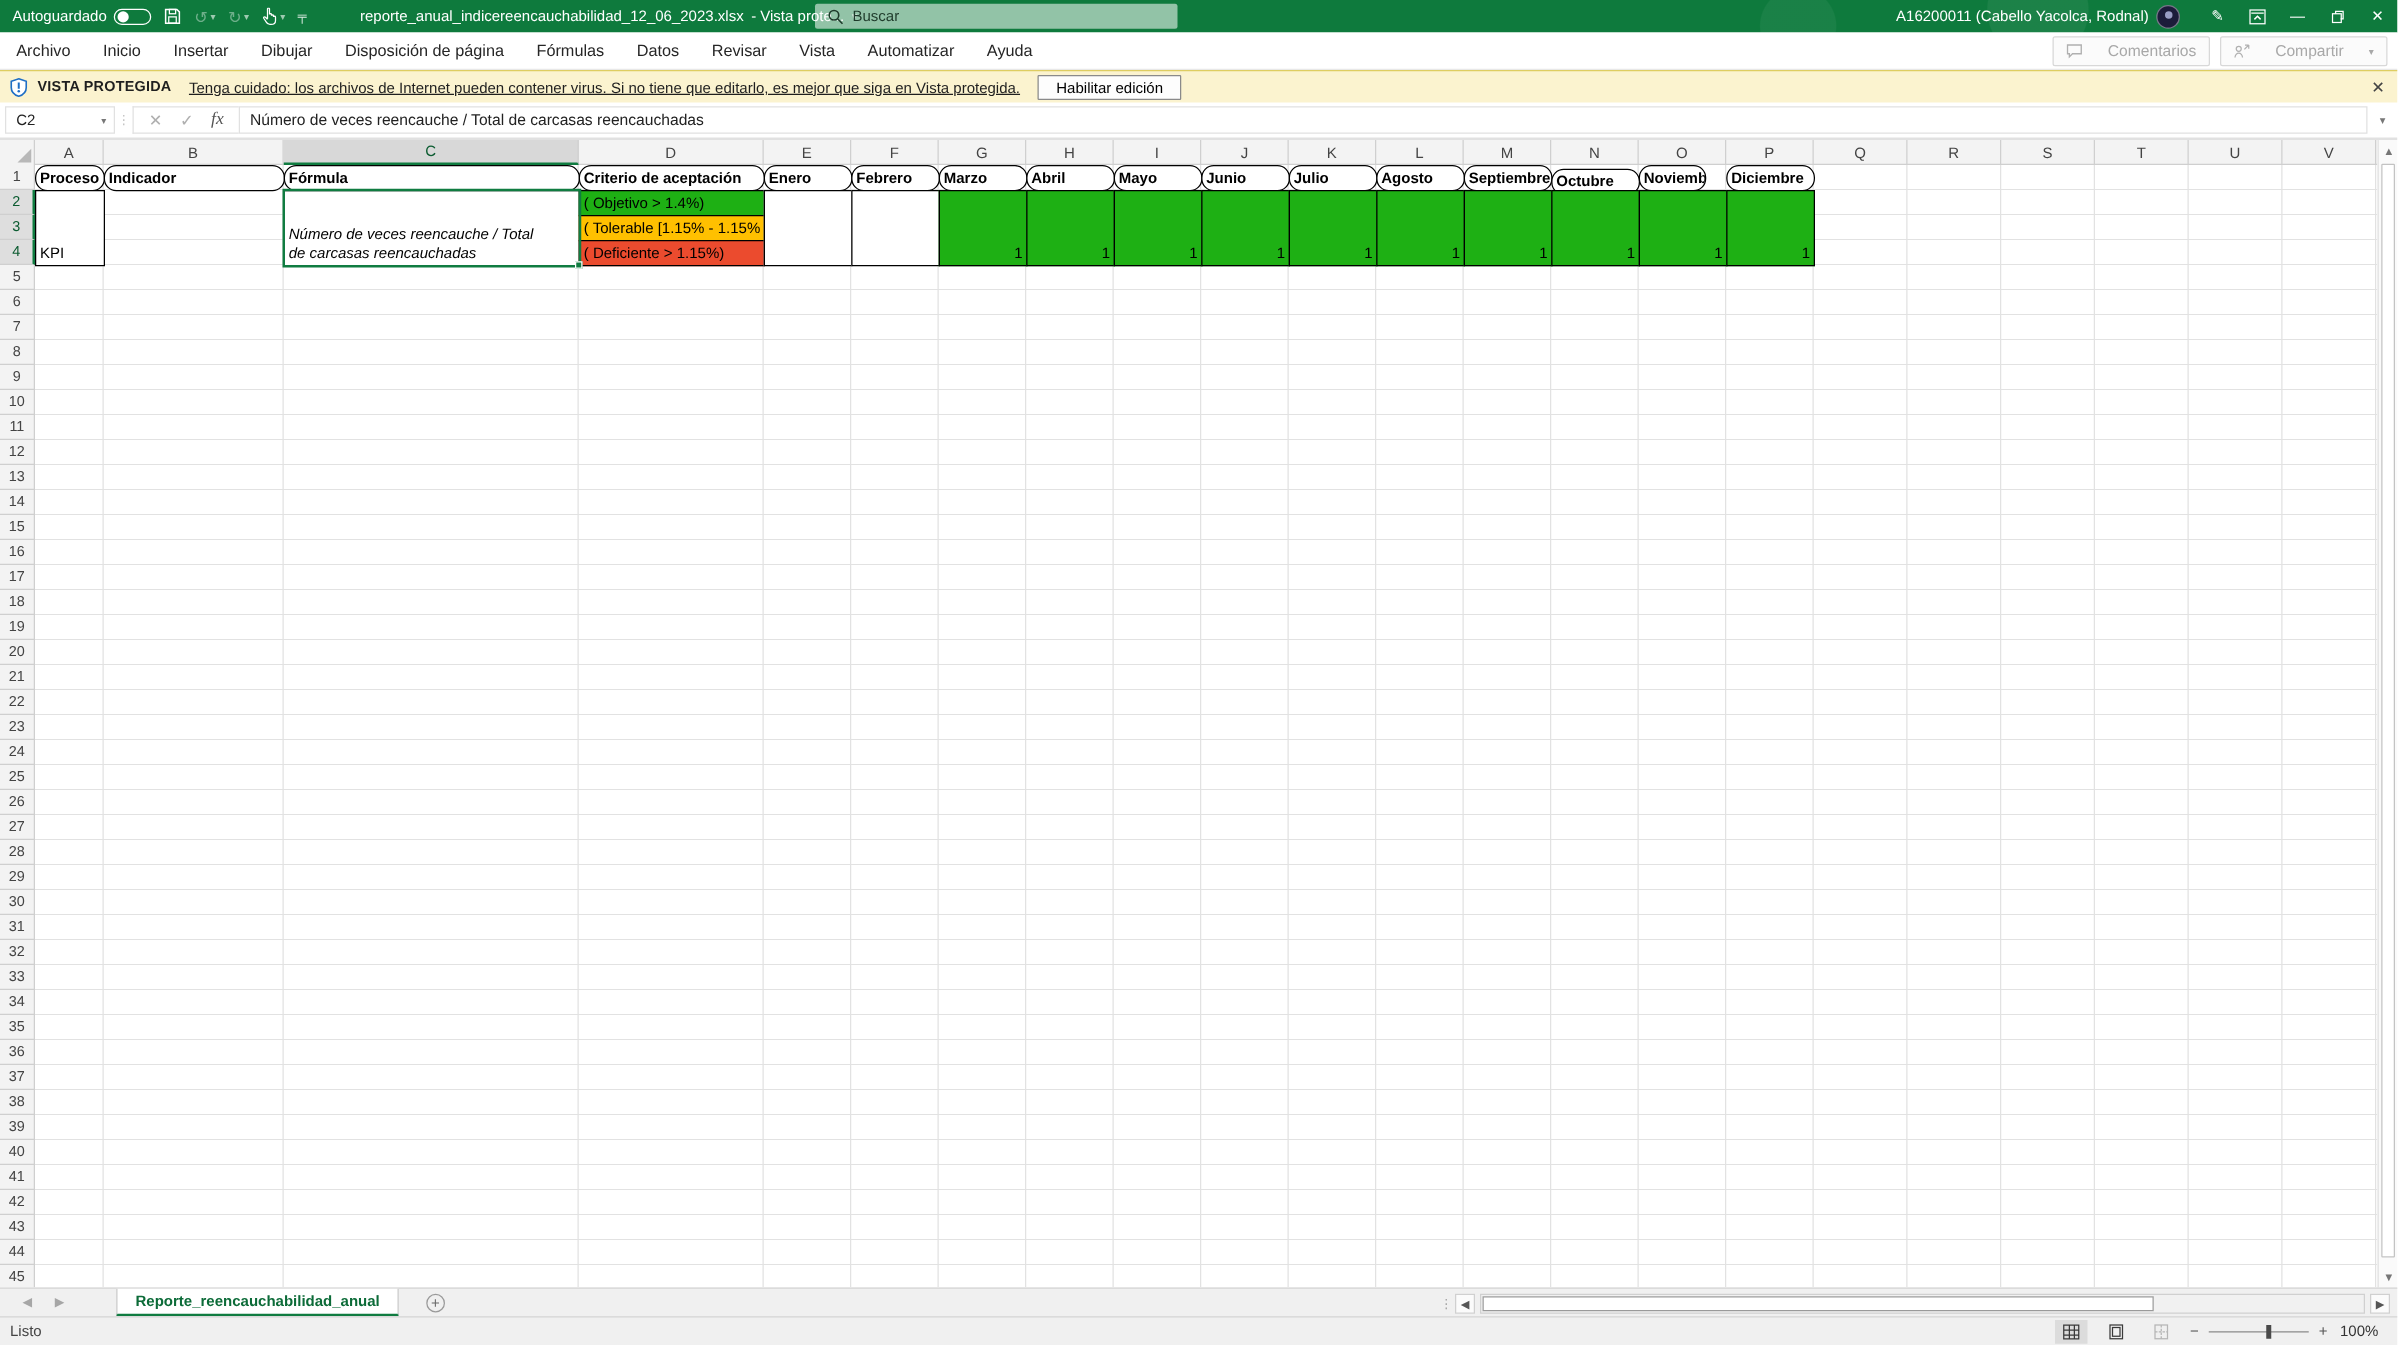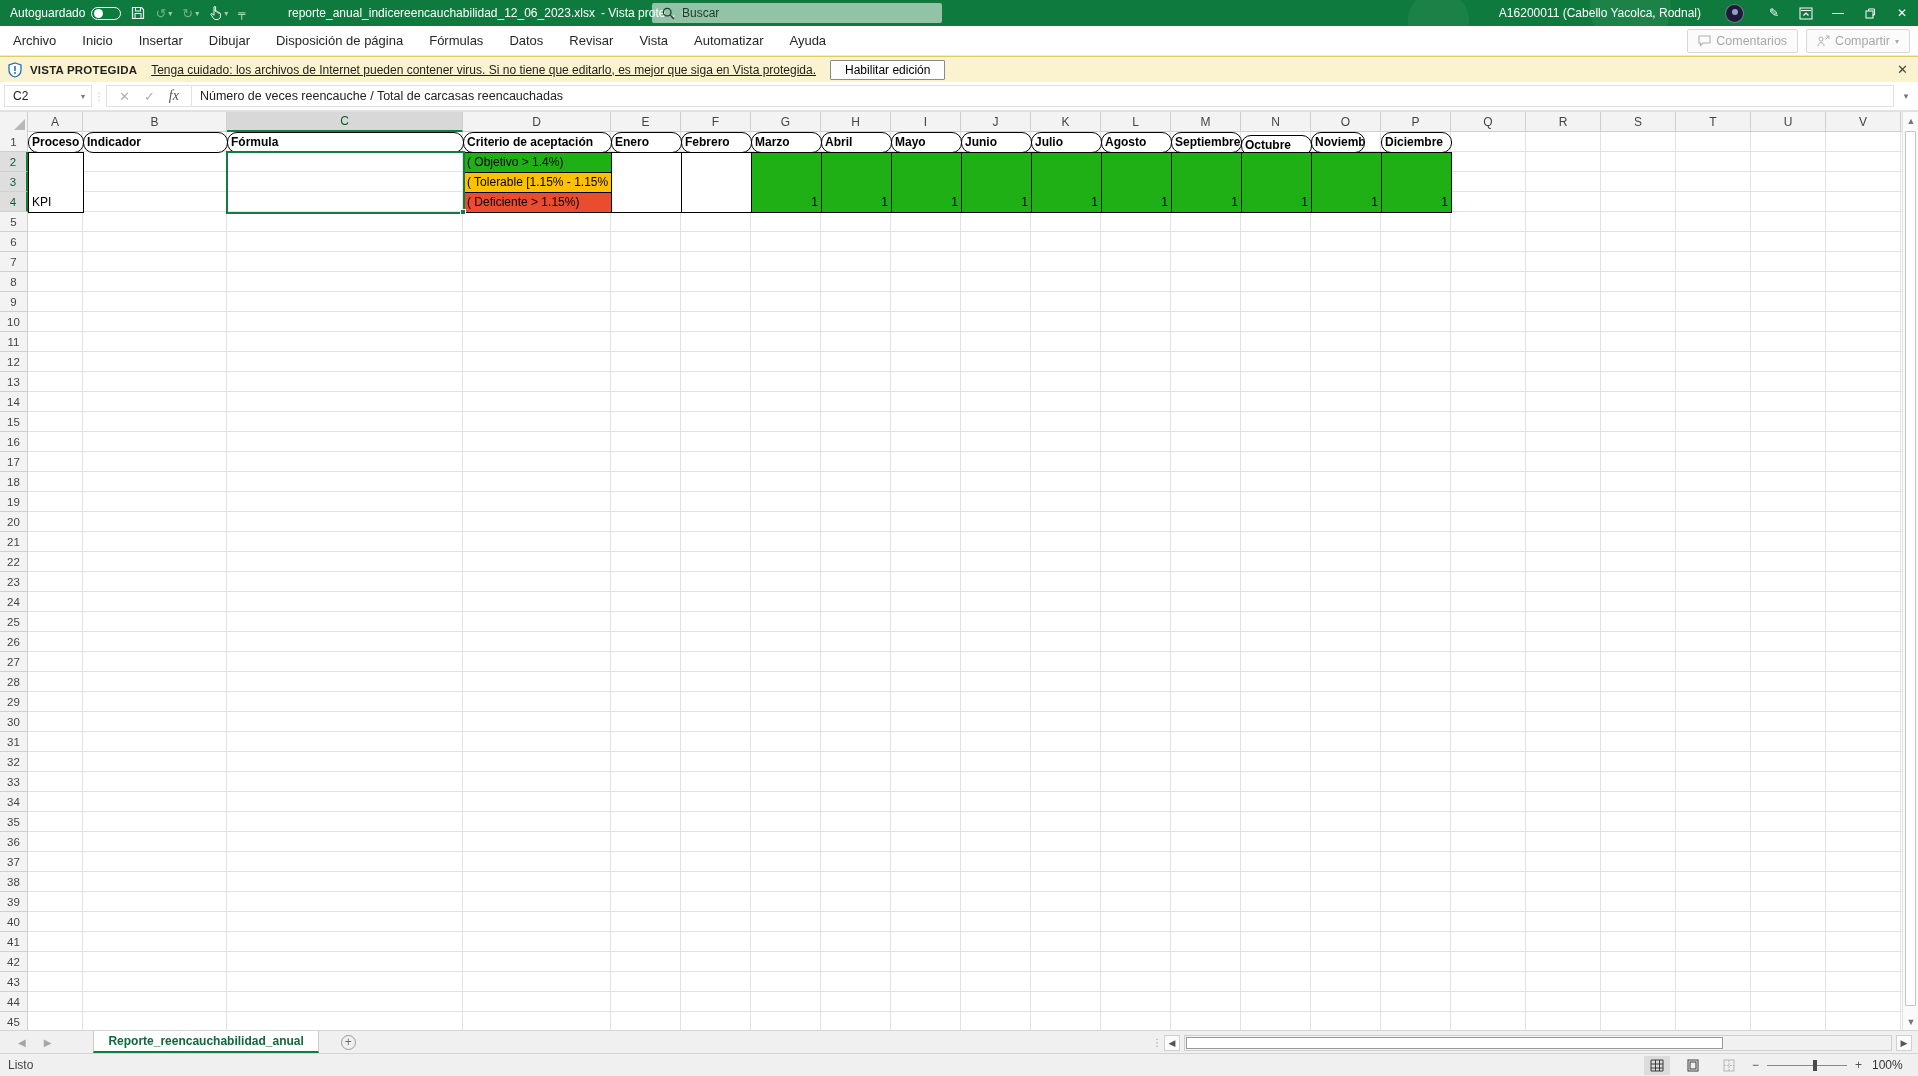--- a/index.html
+++ b/index.html
@@ -10,31 +10,31 @@
   .tb-left { display:flex; align-items:center; gap:10px; padding-left:10px; }
   .autosave { display:flex; align-items:center; gap:6px; }
   .toggle { width:30px; height:13px; border:1px solid #fff; border-radius:7px; position:relative; }
   .toggle .knob { width:9px; height:9px; border-radius:50%; background:#fff; position:absolute; left:2px; top:1px; }
   .tb-icon { color:rgba(255,255,255,.85); font-size:13px; display:inline-flex; align-items:center; gap:2px; }
   .tb-icon.dis { color:rgba(255,255,255,.4); }
   .caret { font-size:8px; color:rgba(255,255,255,.6); }
   .tb-title { position:absolute; left:288px; top:0; height:26px; display:flex; align-items:center; gap:6px; white-space:nowrap; }
   .searchpill { position:absolute; left:652px; top:3px; width:290px; height:20px; background:rgba(255,255,255,.55); border-radius:2px; display:flex; align-items:center; gap:8px; padding-left:30px; color:#1e3a2a; }
   .tb-right { position:absolute; right:0; top:0; height:26px; display:flex; align-items:center; }
-  .user-label { margin-right:24px; }
+  .user-label { margin-right:6px; }
   .avatar { width:19px; height:19px; border-radius:50%; background:#1c1c3a; border:1px solid rgba(255,255,255,.4); margin-right:14px; position:relative; overflow:hidden; }
   .avatar:after { content:""; position:absolute; left:6px; top:4px; width:6px; height:6px; border-radius:50%; background:#cfd4ff; opacity:.7; }
   .winbtn { width:32px; height:26px; display:flex; align-items:center; justify-content:center; color:#fff; font-size:12px; }
   .pattern { position:absolute; inset:0; background:radial-gradient(circle at 85% 30%, rgba(255,255,255,.06) 0 40px, transparent 41px), radial-gradient(circle at 75% 80%, rgba(255,255,255,.05) 0 30px, transparent 31px); pointer-events:none; }
 
   
   .ribbonrow { height:30px; background:#fff; display:flex; align-items:center; border-bottom:1px solid #e8e8e8; position:relative; }
   .rtab { padding:0 13px; font-size:13px; color:#262626; line-height:30px; cursor:default; }
   .ribbon-right { position:absolute; right:8px; top:3px; display:flex; gap:8px; }
-  .grybtn { display:flex; align-items:center; gap:5px; border:1px solid #d8d8d8; background:#fbfbfb; color:#a8a8a8; font-size:12.5px; padding:2px 10px; border-radius:2px; height:24px; }
+  .grybtn { display:flex; align-items:center; gap:20px; border:1px solid #d8d8d8; background:#fbfbfb; color:#a8a8a8; font-size:12.5px; padding:2px 10px; border-radius:2px; height:24px; }
 
   
   .banner { height:26px; background:#fbf3cf; border-top:1px solid #decd61; display:flex; align-items:center; font-size:12px; color:#1f1f1f; padding-left:8px; position:relative; }
   .banner b { margin:0 14px 0 8px; font-size:11.5px; letter-spacing:.2px; }
   .banner .msg { text-decoration:underline; }
   .enable-btn { margin-left:14px; background:#fdfdfd; border:1px solid #8a8a8a; padding:2px 14px; font-size:12px; border-radius:1px; }
   .banner-x { position:absolute; right:10px; color:#444; font-size:13px; }
 
   
   .fbar { height:30px; background:#fff; display:flex; align-items:stretch; border-bottom:2px solid #e1e1e1; padding:3px 0; }
@@ -331,20 +331,24 @@
           <div class="cell hdr" style="left: 793px; top: 0px; width: 71px; height: 21px;">Abril</div>
           <div class="cell hdr" style="left: 863px; top: 0px; width: 71px; height: 21px;">Mayo</div>
           <div class="cell hdr" style="left: 933px; top: 0px; width: 71px; height: 21px;">Junio</div>
           <div class="cell hdr" style="left: 1003px; top: 0px; width: 71px; height: 21px;">Julio</div>
           <div class="cell hdr" style="left: 1073px; top: 0px; width: 71px; height: 21px;">Agosto</div>
           <div class="cell hdr" style="left: 1143px; top: 0px; width: 71px; height: 21px;">Septiembre</div>
           <div class="cell hdr" style="left: 1213px; top: 3px; width: 71px; height: 21px;">Octubre</div>
           <div class="cell hdr" style="left: 1283px; top: 0px; width: 54px; height: 21px;">Noviembre</div>
           <div class="cell hdr" style="left: 1353px; top: 0px; width: 71px; height: 21px;">Diciembre</div>
           <div class="cell bl" style="left: 0px; top: 20px; width: 56px; height: 61px;">KPI</div>
+          <div class="cell bl ital" style="left: 199px; top: 20px; width: 237px; height: 61px;">
+            <div>Número de veces reencauche / Total</div>
+            <div>de carcasas reencauchadas</div>
+          </div>
           <div class="cell crit" style="left: 435px; top: 20px; width: 149px; height: 21px; background: rgb(30, 176, 20);">( Objetivo &gt; 1.4%)</div>
           <div class="cell crit" style="left: 435px; top: 40px; width: 149px; height: 21px; background: rgb(255, 192, 0);">( Tolerable [1.15% - 1.15%</div>
           <div class="cell crit" style="left: 435px; top: 60px; width: 149px; height: 21px; background: rgb(235, 75, 46);">( Deficiente &gt; 1.15%)</div>
           <div class="cell monthcell" style="left: 583px; top: 20px; width: 71px; height: 61px;">
             <div class="mval"></div>
           </div>
           <div class="cell monthcell" style="left: 653px; top: 20px; width: 71px; height: 61px;">
             <div class="mval"></div>
           </div>
           <div class="cell monthcell" style="left: 723px; top: 20px; width: 71px; height: 61px; background: rgb(30, 176, 20);">

